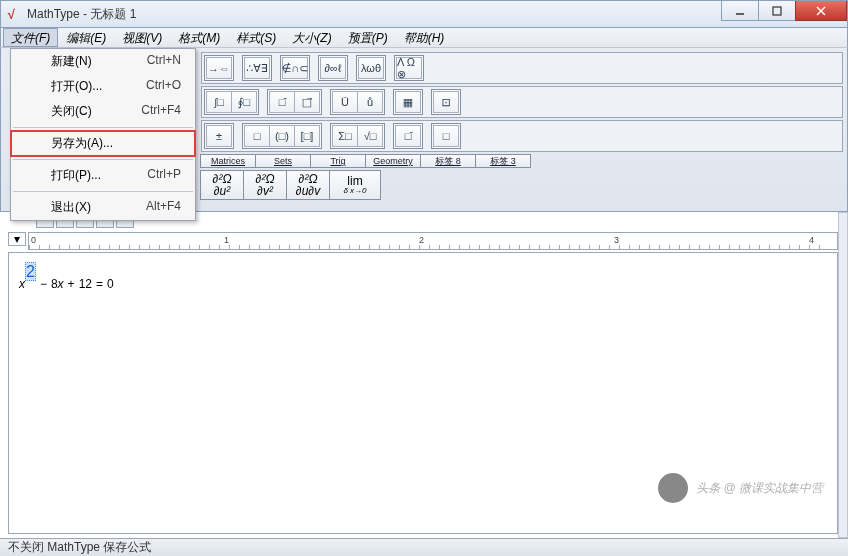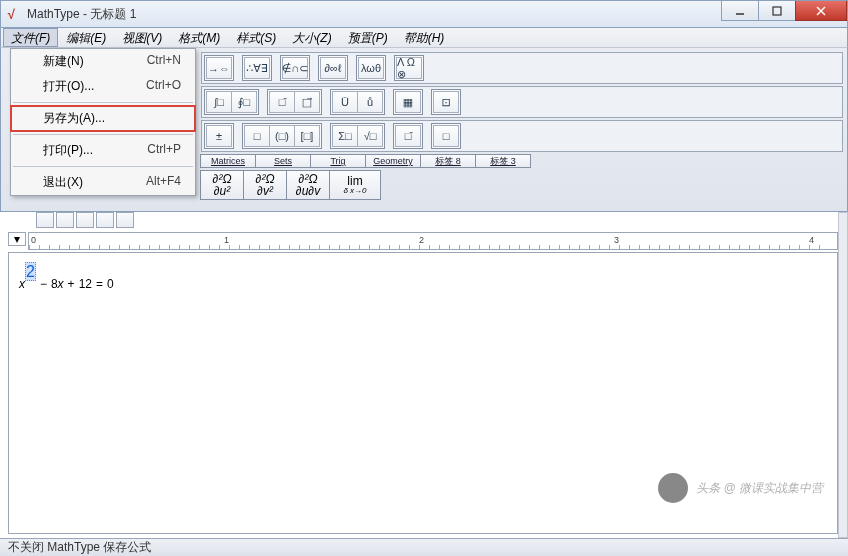--- a/index.html
+++ b/index.html
@@ -14,21 +14,21 @@
 .winbtn.close { background: linear-gradient(#e67066,#c0392b); border-color:#9a3228; color:#fff; width:52px;}
 .winbtn svg { width:10px; height:10px; }
 
 
 .menubar { height: 20px; background: linear-gradient(#f2f4f7,#e6eaf0); border-left:1px solid #8ba0bc; border-right:1px solid #8ba0bc; border-bottom:1px solid #c0c7d1; display:flex; align-items:stretch; padding-left:2px;}
 .menubar .mitem { padding: 2px 8px; cursor:default;font-style:italic; }
 .menubar .mitem.active { background:#d4dae5; border:1px solid #8ba0bc; padding:1px 7px; }
 
 
 .dropdown { position:absolute; left:10px; top:48px; width:186px; background:#f6f6f6; border:1px solid #9aa3af; box-shadow:2px 2px 4px rgba(0,0,0,.25); z-index:50;}
-.dropdown .ditem { display:flex; justify-content:space-between; padding:4px 14px 4px 32px; cursor:default;}
+.dropdown .ditem { display:flex; justify-content:space-between; padding:4px 14px 4px 40px; cursor:default;}
 .dropdown .sep { height:1px; background:#c0c7d1; margin:3px 2px;}
 .dropdown .highlight { outline:2px solid #d9433a; outline-offset:-1px; }
 .dropdown .short { color:#444; }
 
 
 .toolarea { border:1px solid #8ba0bc; border-top:none; padding:4px 4px 4px 200px; background:linear-gradient(#e9edf3,#e0e5ed); height:164px; position:relative;}
 .tpanel { border:1px solid #9ba6b7; background:#eef1f6; padding:2px; margin-bottom:2px; display:flex; gap:0; }
 .tcell { width:26px; height:22px; border:1px solid #a6afbd; background:linear-gradient(#fdfdfd,#ecf0f5); display:flex; align-items:center; justify-content:center; font-size:11px; color:#2c3e50; margin-right:0; margin-left:-1px;}
 .tcell:first-child { margin-left:0;}
 .tgroup { display:flex; border:1px solid #8591a3; padding:1px; margin-right:8px; background:#f7f9fc;}
@@ -193,20 +193,24 @@
 </div>
 
 <div class="dropdown">
   <div class="ditem">
       <span>新建(N)</span>
       <span class="short">Ctrl+N</span>
     </div>
   <div class="ditem">
       <span>打开(O)...</span>
       <span class="short">Ctrl+O</span>
+    </div>
+  <div class="ditem">
+      <span>关闭(C)</span>
+      <span class="short">Ctrl+F4</span>
     </div>
   <div class="sep"></div>
   <div class="highlight">
     <div class="ditem">
         <span>另存为(A)...</span>
         <span class="short"></span>
       </div>
   </div>
   <div class="sep"></div>
   <div class="ditem">

